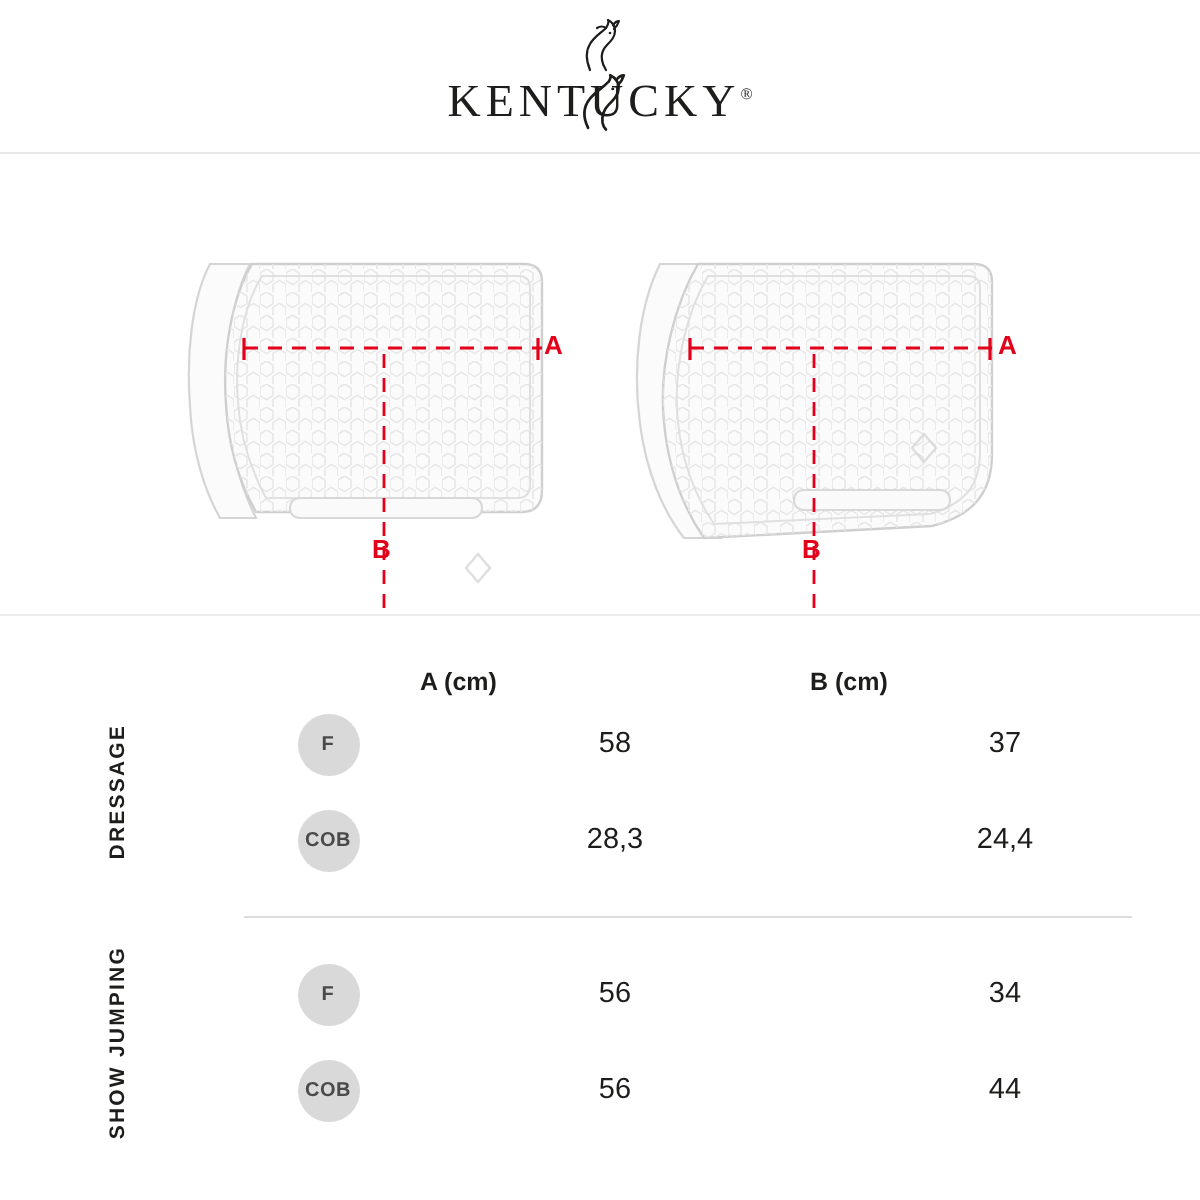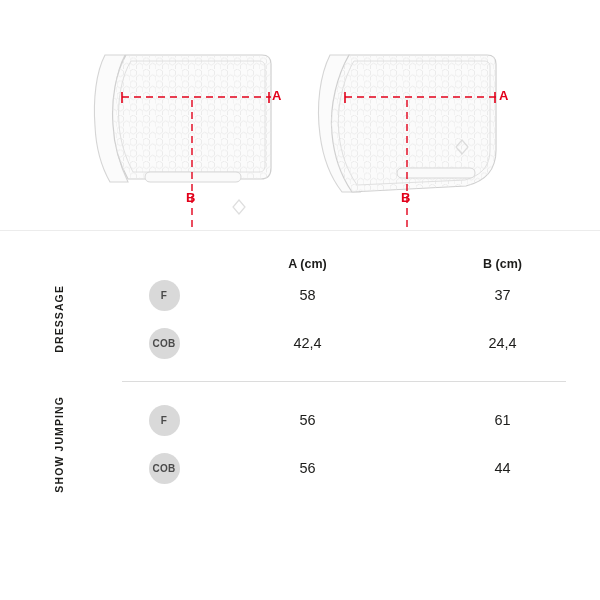--- a/index.html
+++ b/index.html
@@ -99,21 +99,21 @@
   .col-a { width: 195px; }
   .col-b { width: 195px; }
 
   .hdr-row th {
     height: 40px;
     vertical-align: bottom;
     padding-bottom: 6px;
     font-size: 12.5px;
     font-weight: bold;
     color: #1d1d1b;
-    text-align: center;
+    text-align: left;
     font-family: "Liberation Sans", sans-serif;
   }
   .data-row td {
     height: 48px;
     vertical-align: middle;
     text-align: center;
     font-size: 14.5px;
     color: #1d1d1b;
     font-family: "Liberation Sans", sans-serif;
   }
@@ -155,20 +155,40 @@
     margin-left: 4px;
     margin-right: 34px;
   }
   .spacer-row td { height: 14px; }
 </style>
 </head>
 <body>
 
 <div class="page">
 
+  <div class="brand-bar">
+    <div class="brand-wrap">
+      <svg class="brand-logo" viewBox="0 0 60 60" aria-hidden="true">
+        <g fill="none" stroke="#1d1d1b" stroke-width="2.2" stroke-linecap="round" stroke-linejoin="round">
+          <path d="M20 54 C16 44 15 36 20 28 C24 21 31 17 36 12 C38 9 39 6 38 4 C42 6 45 10 45 15 C45 21 41 25 37 29 C33 33 31 38 32 44 C32.5 48 34 51 36 54"></path>
+          <path d="M36 12 C33 10 30 10 27 12"></path>
+          <path d="M43 9 C45 6 47 5 49 5 C48 8 46 11 44 13"></path>
+          <circle cx="40" cy="17" r="1.3" fill="#1d1d1b" stroke="none"></circle>
+        </g>
+      </svg>
+      <div class="brand-name"><span>KENTUCKY</span><span class="brand-reg">®</span></div>
+      <svg class="brand-mark-overlay" viewBox="0 0 40 40" aria-hidden="true">
+        <g fill="none" stroke="#1d1d1b" stroke-width="1.6" stroke-linecap="round" stroke-linejoin="round">
+          <path d="M13 34 C10 28 10 22 14 17 C17 13 22 10 25 7 C26 5.5 26.5 4 26 3 C29 4.5 31 7 31 10.5 C31 14.5 28 17.5 25 20.5 C22 23.5 21 27 21.5 31 C21.8 32.8 22.5 34 23.5 35"></path>
+          <path d="M29.5 6 C31 4 32.5 3.2 34 3.2 C33.4 5.3 32 7.5 30.5 9"></path>
+          <circle cx="27.5" cy="11" r="0.9" fill="#1d1d1b" stroke="none"></circle>
+        </g>
+      </svg>
+    </div>
+  </div>
 
   <div class="illus-area">
     <svg class="pad-svg" width="600" height="230" viewBox="0 0 600 230" aria-hidden="true">
       <defs>
         <pattern id="quilt" width="13" height="11.5" patternUnits="userSpaceOnUse" patternTransform="rotate(0)">
           <g fill="none" stroke="#e6e6e6" stroke-width="0.8">
             <path d="M3.2 0 L0 2 L0 5.8 L3.2 7.8 L6.5 5.8 L6.5 2 Z"></path>
             <path d="M9.7 5.7 L6.5 7.7 L6.5 11.5 L9.7 13.5 L13 11.5 L13 7.7 Z"></path>
           </g>
         </pattern>
@@ -255,21 +275,21 @@
           <td>
             <span class="badge">F</span>
           </td>
           <td>58</td>
           <td>37</td>
         </tr>
         <tr class="data-row">
           <td>
             <span class="badge">COB</span>
           </td>
-          <td>42,4</td>
+          <td>28,3</td>
           <td>24,4</td>
         </tr>
 
         <tr class="spacer-row">
             <td colspan="4"></td>
           </tr>
         <tr class="group-sep">
           <td></td>
           <td colspan="3">
               <div class="sep-line"></div>
@@ -280,21 +300,21 @@
           </tr>
 
         <tr class="data-row">
           <td class="rot-cell" rowspan="2">
             <span class="rot-label">SHOW JUMPING</span>
           </td>
           <td>
             <span class="badge">F</span>
           </td>
           <td>56</td>
-          <td>61</td>
+          <td>34</td>
         </tr>
         <tr class="data-row">
           <td>
             <span class="badge">COB</span>
           </td>
           <td>56</td>
           <td>44</td>
         </tr>
       </tbody>
     </table>

